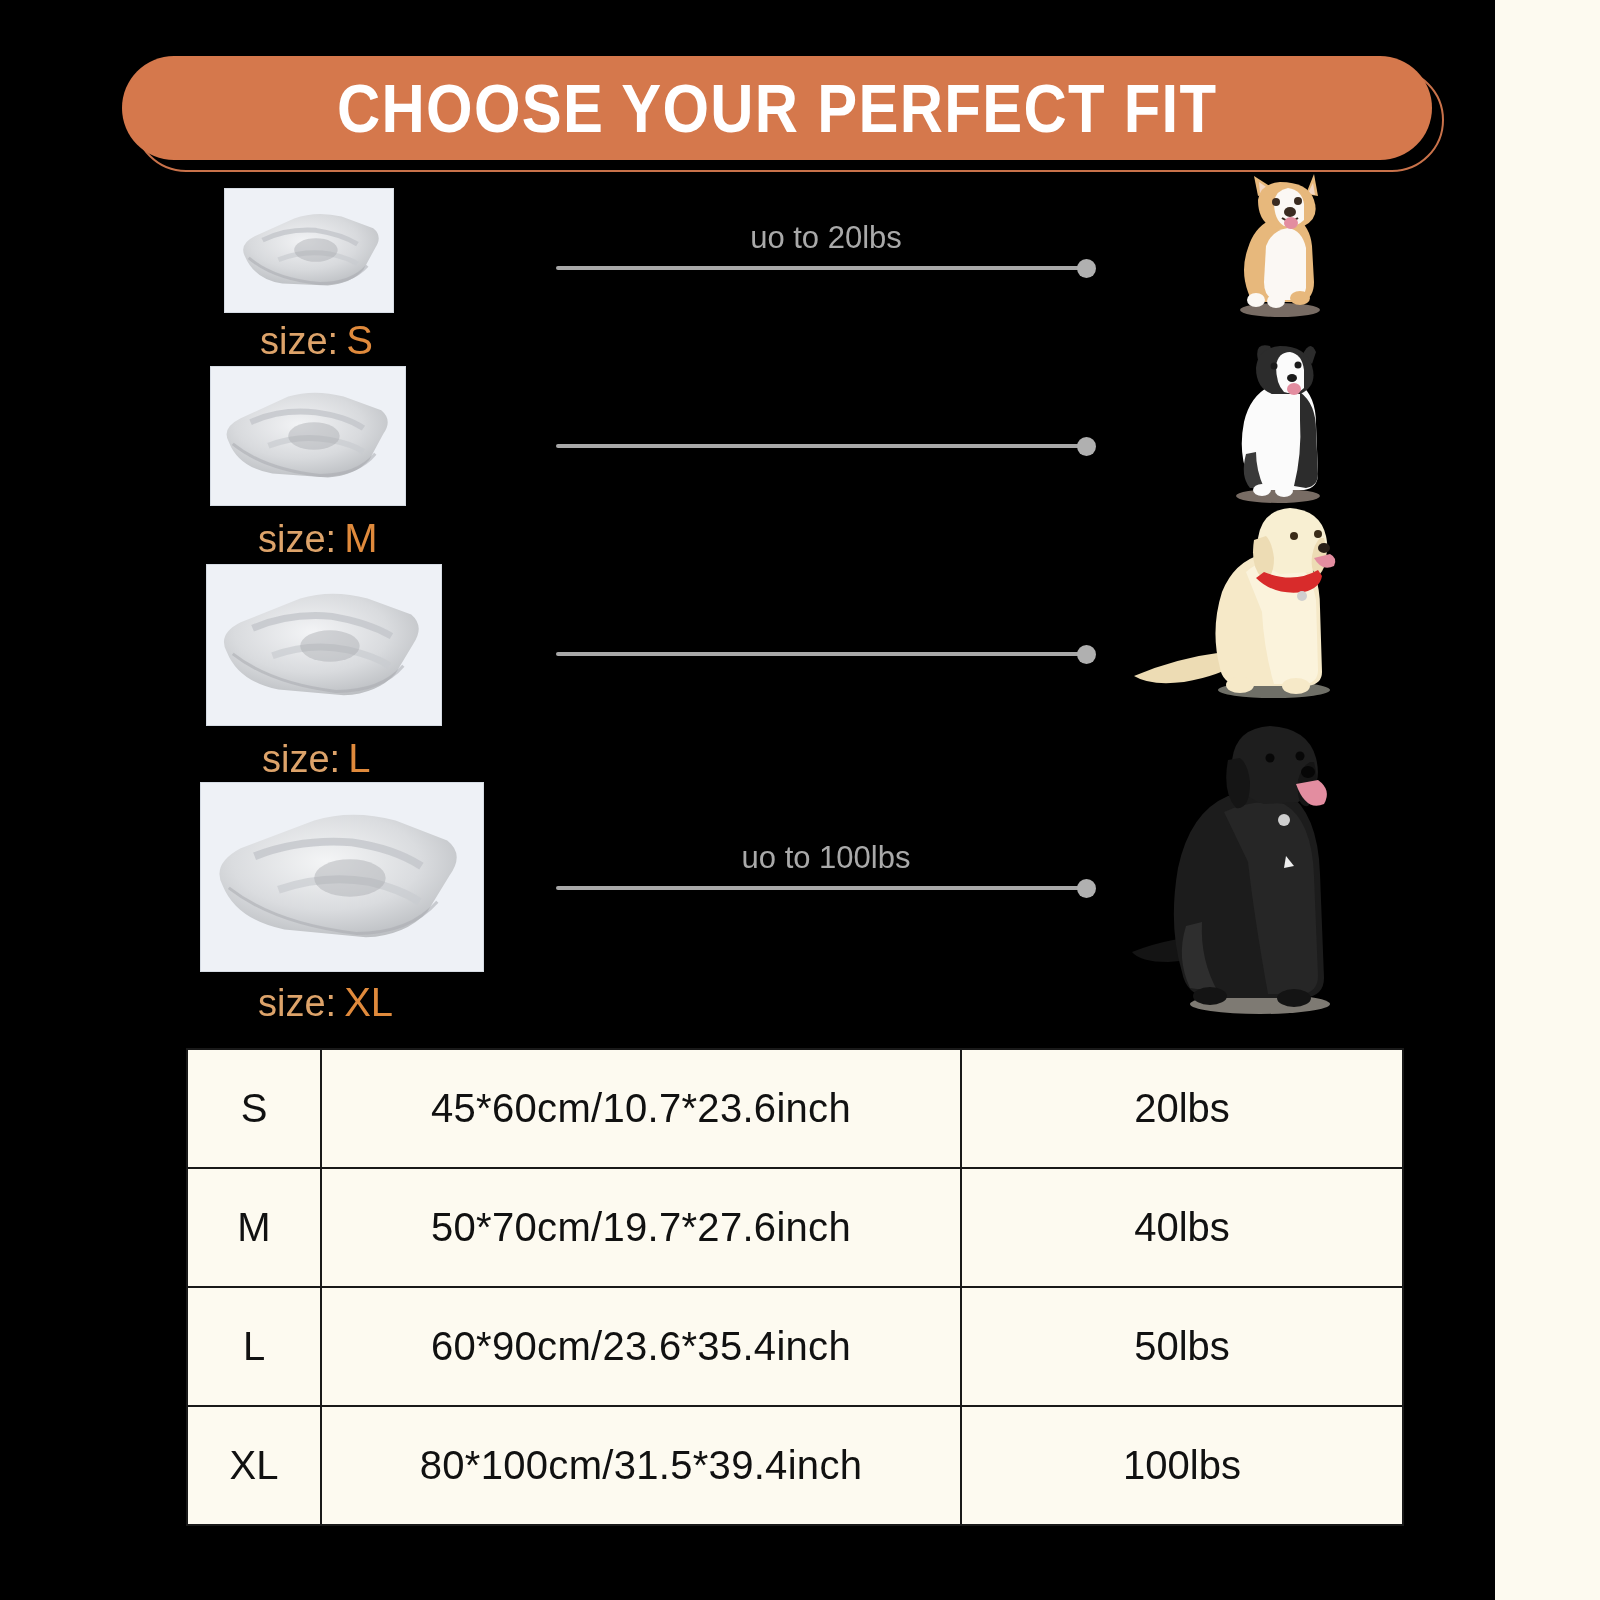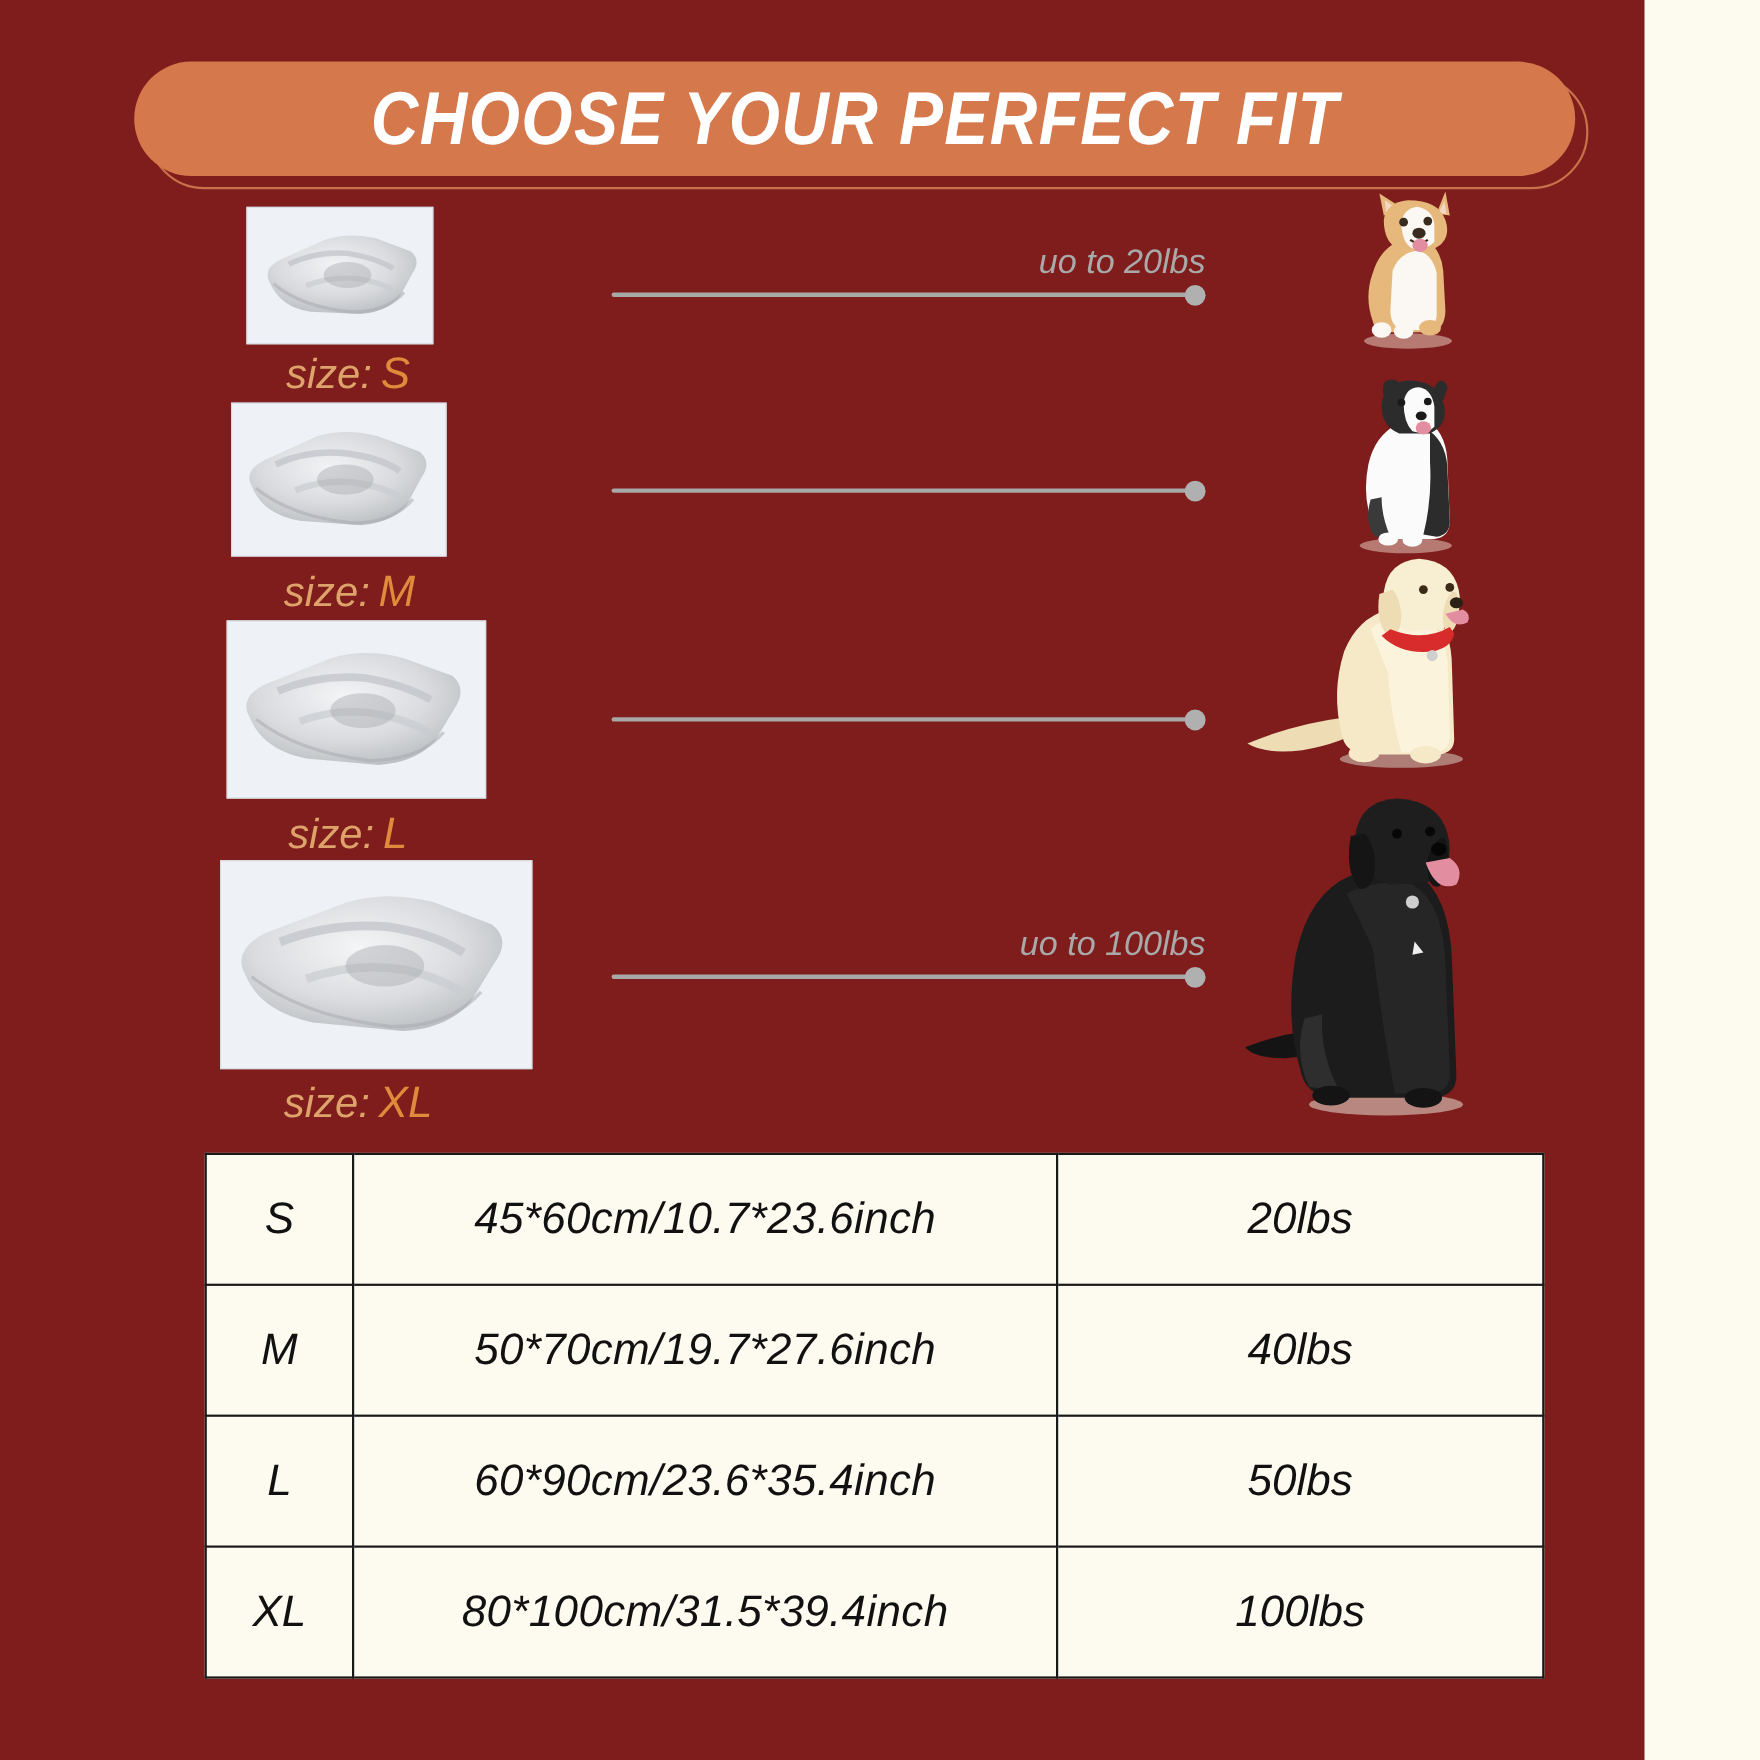--- a/index.html
+++ b/index.html
@@ -9,22 +9,21 @@
     height: 1600px;
     background: #fdfaf0;
     font-family: "Liberation Sans", sans-serif;
     overflow: hidden;
   }
 
   #page {
     position: relative;
     width: 1495px;
     height: 1600px;
-    background: #7f1d1d;
-    font-style: italic;
+    background: #000000;
   }
 
   
   .banner-wrap {
     position: absolute;
     left: 122px;
     top: 56px;
     width: 1310px;
     height: 108px;
   }
@@ -87,21 +86,21 @@
     margin-left: 8px;
   }
 
   
   .connector { position: absolute; }
   .conn-text {
     position: absolute;
     left: 0;
     top: 0;
     width: 100%;
-    text-align: right;
+    text-align: center;
     color: #a9a9a9;
     font-size: 31px;
     font-family: "Liberation Sans", sans-serif;
     white-space: nowrap;
     line-height: 1;
   }
   .conn-line {
     position: absolute;
     left: 0;
     height: 4px;

